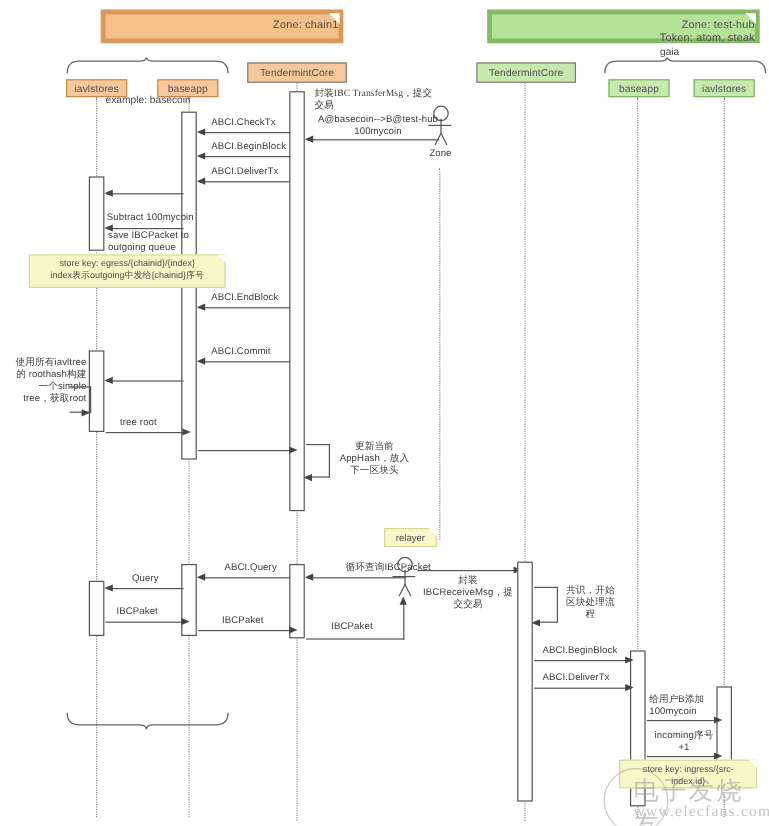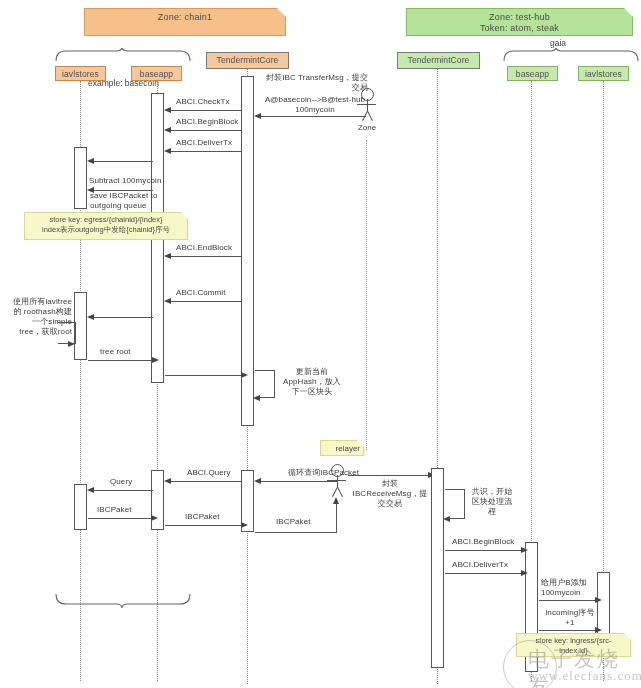--- a/index.html
+++ b/index.html
@@ -14,22 +14,22 @@
   #canvas {
     position: relative;
     width: 641px;
     height: 688px;
     background: #ffffff;
     overflow: hidden;
   }
   .zone-banner {
     position: absolute;
     box-sizing: border-box;
-    border: 1px solid #000000;
-    text-align: center;
+    border: 4px solid #000000;
+    text-align: right;
     font-size: 9px;
     line-height: 11px;
     padding-top: 3px;
     color: #4a4a4a;
     letter-spacing: .2px;
   }
   .zone-banner.orange { background: #f5c08a; border-color: #d79a5c; }
   .zone-banner.green  { background: #b6e39a; border-color: #86b963; }
   .zone-banner .fold {
     position: absolute;
@@ -238,21 +238,21 @@
     <div class="leg1"></div>
     <div class="leg2"></div>
     <div class="name">Zone</div>
   </div>
 
   <div class="activation" style="left:241px; top:76px; width:13px; height:350px;"></div>
   <div class="activation" style="left:151px; top:93px; width:13px; height:290px;"></div>
   <div class="activation" style="left:74px; top:147px; width:13px; height:62px;"></div>
   <div class="activation" style="left:74px; top:292px; width:13px; height:68px;"></div>
 
-  <div class="msg-label wrap" style="left:262px; top:73px; width:106px; text-align:right;">封装IBC TransferMsg，提交交易</div>
+  <div class="msg-label wrap" style="left:262px; top:73px; width:106px; text-align:left;font-family:Liberation Serif, serif;">封装IBC TransferMsg，提交交易</div>
   <div class="msg-label" style="left:262px; top:95px; width:106px; text-align:center;">A@basecoin--&gt;B@test-hub</div>
   <div class="msg-label" style="left:262px; top:105px; width:106px; text-align:center;">100mycoin</div>
   <div class="msg-line" style="left:256px; top:116px; width:110px;"></div>
   <div class="arrow left" style="left:254px; top:112.5px;"></div>
 
   <div class="msg-label" style="left:176px; top:97px;">ABCI.CheckTx</div>
   <div class="msg-line" style="left:166px; top:110px; width:76px;"></div>
   <div class="arrow left" style="left:164px; top:106.5px;"></div>
 
   <div class="msg-label" style="left:176px; top:117px;">ABCI.BeginBlock</div>
@@ -296,21 +296,21 @@
   <div class="msg-line" style="left:88px; top:360px; width:66px;"></div>
   <div class="arrow right" style="left:152px; top:356.5px;"></div>
 
   <div class="msg-line" style="left:165px; top:375px; width:78px;"></div>
   <div class="arrow right" style="left:241px; top:371.5px;"></div>
 
   <div class="selfloop" style="left:255px; top:370px; width:20px; height:28px;"></div>
   <div class="arrow left" style="left:253px; top:394.5px;"></div>
   <div class="msg-label wrap" style="left:281px; top:367px; width:62px; text-align:center;">更新当前AppHash，放入下一区块头</div>
 
-  <div class="note" style="left:320px; top:440px; width:44px; height:16px; padding-top:3px; font-size:8px;text-align:right;">
+  <div class="note" style="left:320px; top:440px; width:44px; height:16px; padding-top:3px; font-size:8px;">
     <div class="fold"></div>
     <div>relayer</div>
   </div>
 
   <div class="actor" style="left:327px; top:464px; width:19px; height:44px;">
     <div class="head"></div>
     <div class="body"></div>
     <div class="arms"></div>
     <div class="leg1"></div>
     <div class="leg2"></div>

